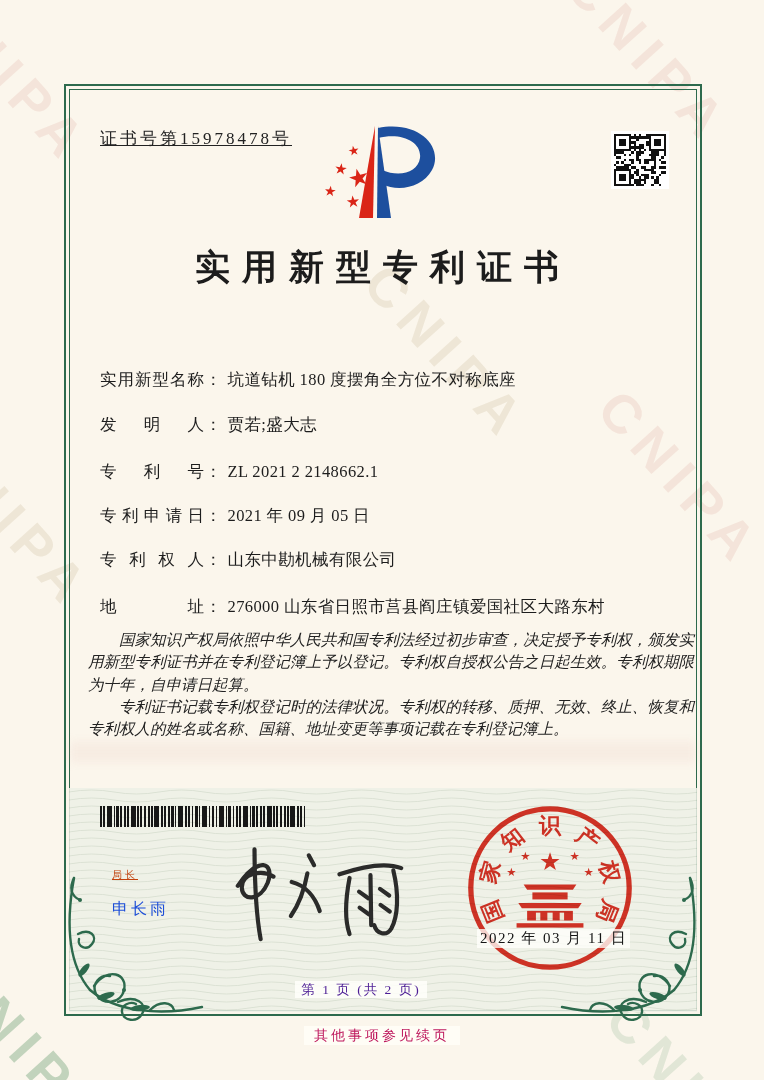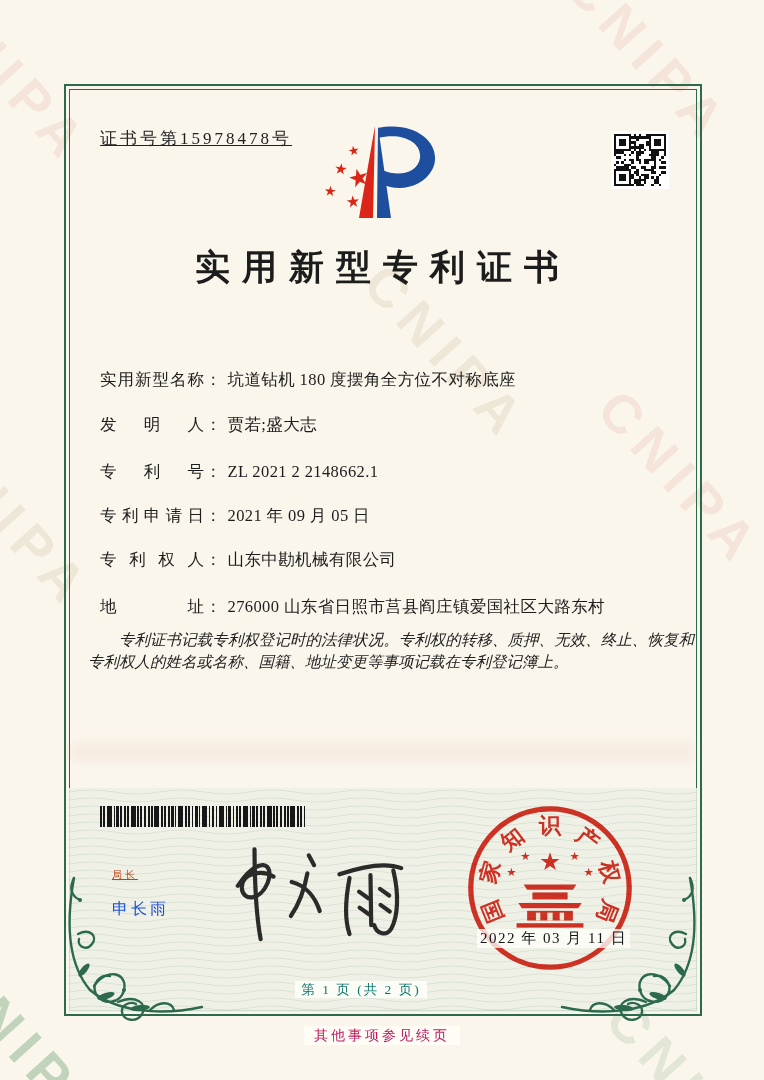--- a/index.html
+++ b/index.html
@@ -57,21 +57,21 @@
   
   .barcode{position:absolute;left:100px;top:806px;width:205px;height:21px;
     background-image:repeating-linear-gradient(90deg,#171717 0 1.6px,transparent 1.6px 3.4px),
                      repeating-linear-gradient(90deg,#171717 0 2.4px,transparent 2.4px 8px);}
   .officer-title{position:absolute;left:112px;top:868px;font-size:10px;letter-spacing:3px;color:#c2410c;text-decoration:underline;}
   .officer-name{position:absolute;left:112px;top:899px;font-size:16px;letter-spacing:3px;color:#1d4ed8;}
   .signature{position:absolute;left:222px;top:840px;width:195px;height:102px;transform:rotate(-2deg);}
   .seal{position:absolute;left:462px;top:800px;width:176px;height:176px;opacity:.93;mix-blend-mode:multiply;}
   .seal-date{position:absolute;left:477px;top:929px;font-size:15px;letter-spacing:1.5px;color:#151515;
              background:rgba(255,255,251,.78);padding:0 3px;}
-  .page-indicator{position:absolute;left:64px;top:981px;width:594px;text-align:center;font-size:13.5px;color:#0f766e;}
+  .page-indicator{position:absolute;left:64px;top:981px;width:594px;text-align:center;font-size:13.5px;color:#4c1d95;}
   .page-indicator span{background:rgba(255,255,250,.85);padding:1px 6px;letter-spacing:2px;}
   .footer-note{position:absolute;left:0;top:1027px;width:764px;text-align:center;font-size:14px;color:#be185d;}
   .footer-note span{background:#fffdf6;padding:2px 10px;letter-spacing:3px;}
 </style>
 </head>
 <body>
 
 <div class="page">
 
   <svg width="0" height="0" style="position:absolute" aria-hidden="true">
@@ -392,20 +392,21 @@
     <span class="flabel">专利申请日</span><span class="fcolon">：</span><span class="fvalue">2021 年 09 月 05 日</span>
   </div>
   <div class="row r4">
     <span class="flabel">专利权人</span><span class="fcolon">：</span><span class="fvalue">山东中勘机械有限公司</span>
   </div>
   <div class="row r5">
     <span class="flabel">地址</span><span class="fcolon">：</span><span class="fvalue">276000  山东省日照市莒县阎庄镇爱国社区大路东村</span>
   </div>
 
   <div class="body-text">
+    <p>国家知识产权局依照中华人民共和国专利法经过初步审查，决定授予专利权，颁发实用新型专利证书并在专利登记簿上予以登记。专利权自授权公告之日起生效。专利权期限为十年，自申请日起算。</p>
     <p>专利证书记载专利权登记时的法律状况。专利权的转移、质押、无效、终止、恢复和专利权人的姓名或名称、国籍、地址变更等事项记载在专利登记簿上。</p>
   </div>
 
   <div class="barcode"></div>
 
   <div class="officer-title">局长</div>
   <div class="officer-name">申长雨</div>
 
   <svg class="signature" viewBox="0 0 195 100" fill="none" stroke="#1b1b1b" stroke-width="4.2" stroke-linecap="round" stroke-linejoin="round" opacity="0.92">
     <path d="M16,42 C38,12 54,20 46,40 C38,58 20,58 20,44 C20,30 40,26 52,34"></path>

